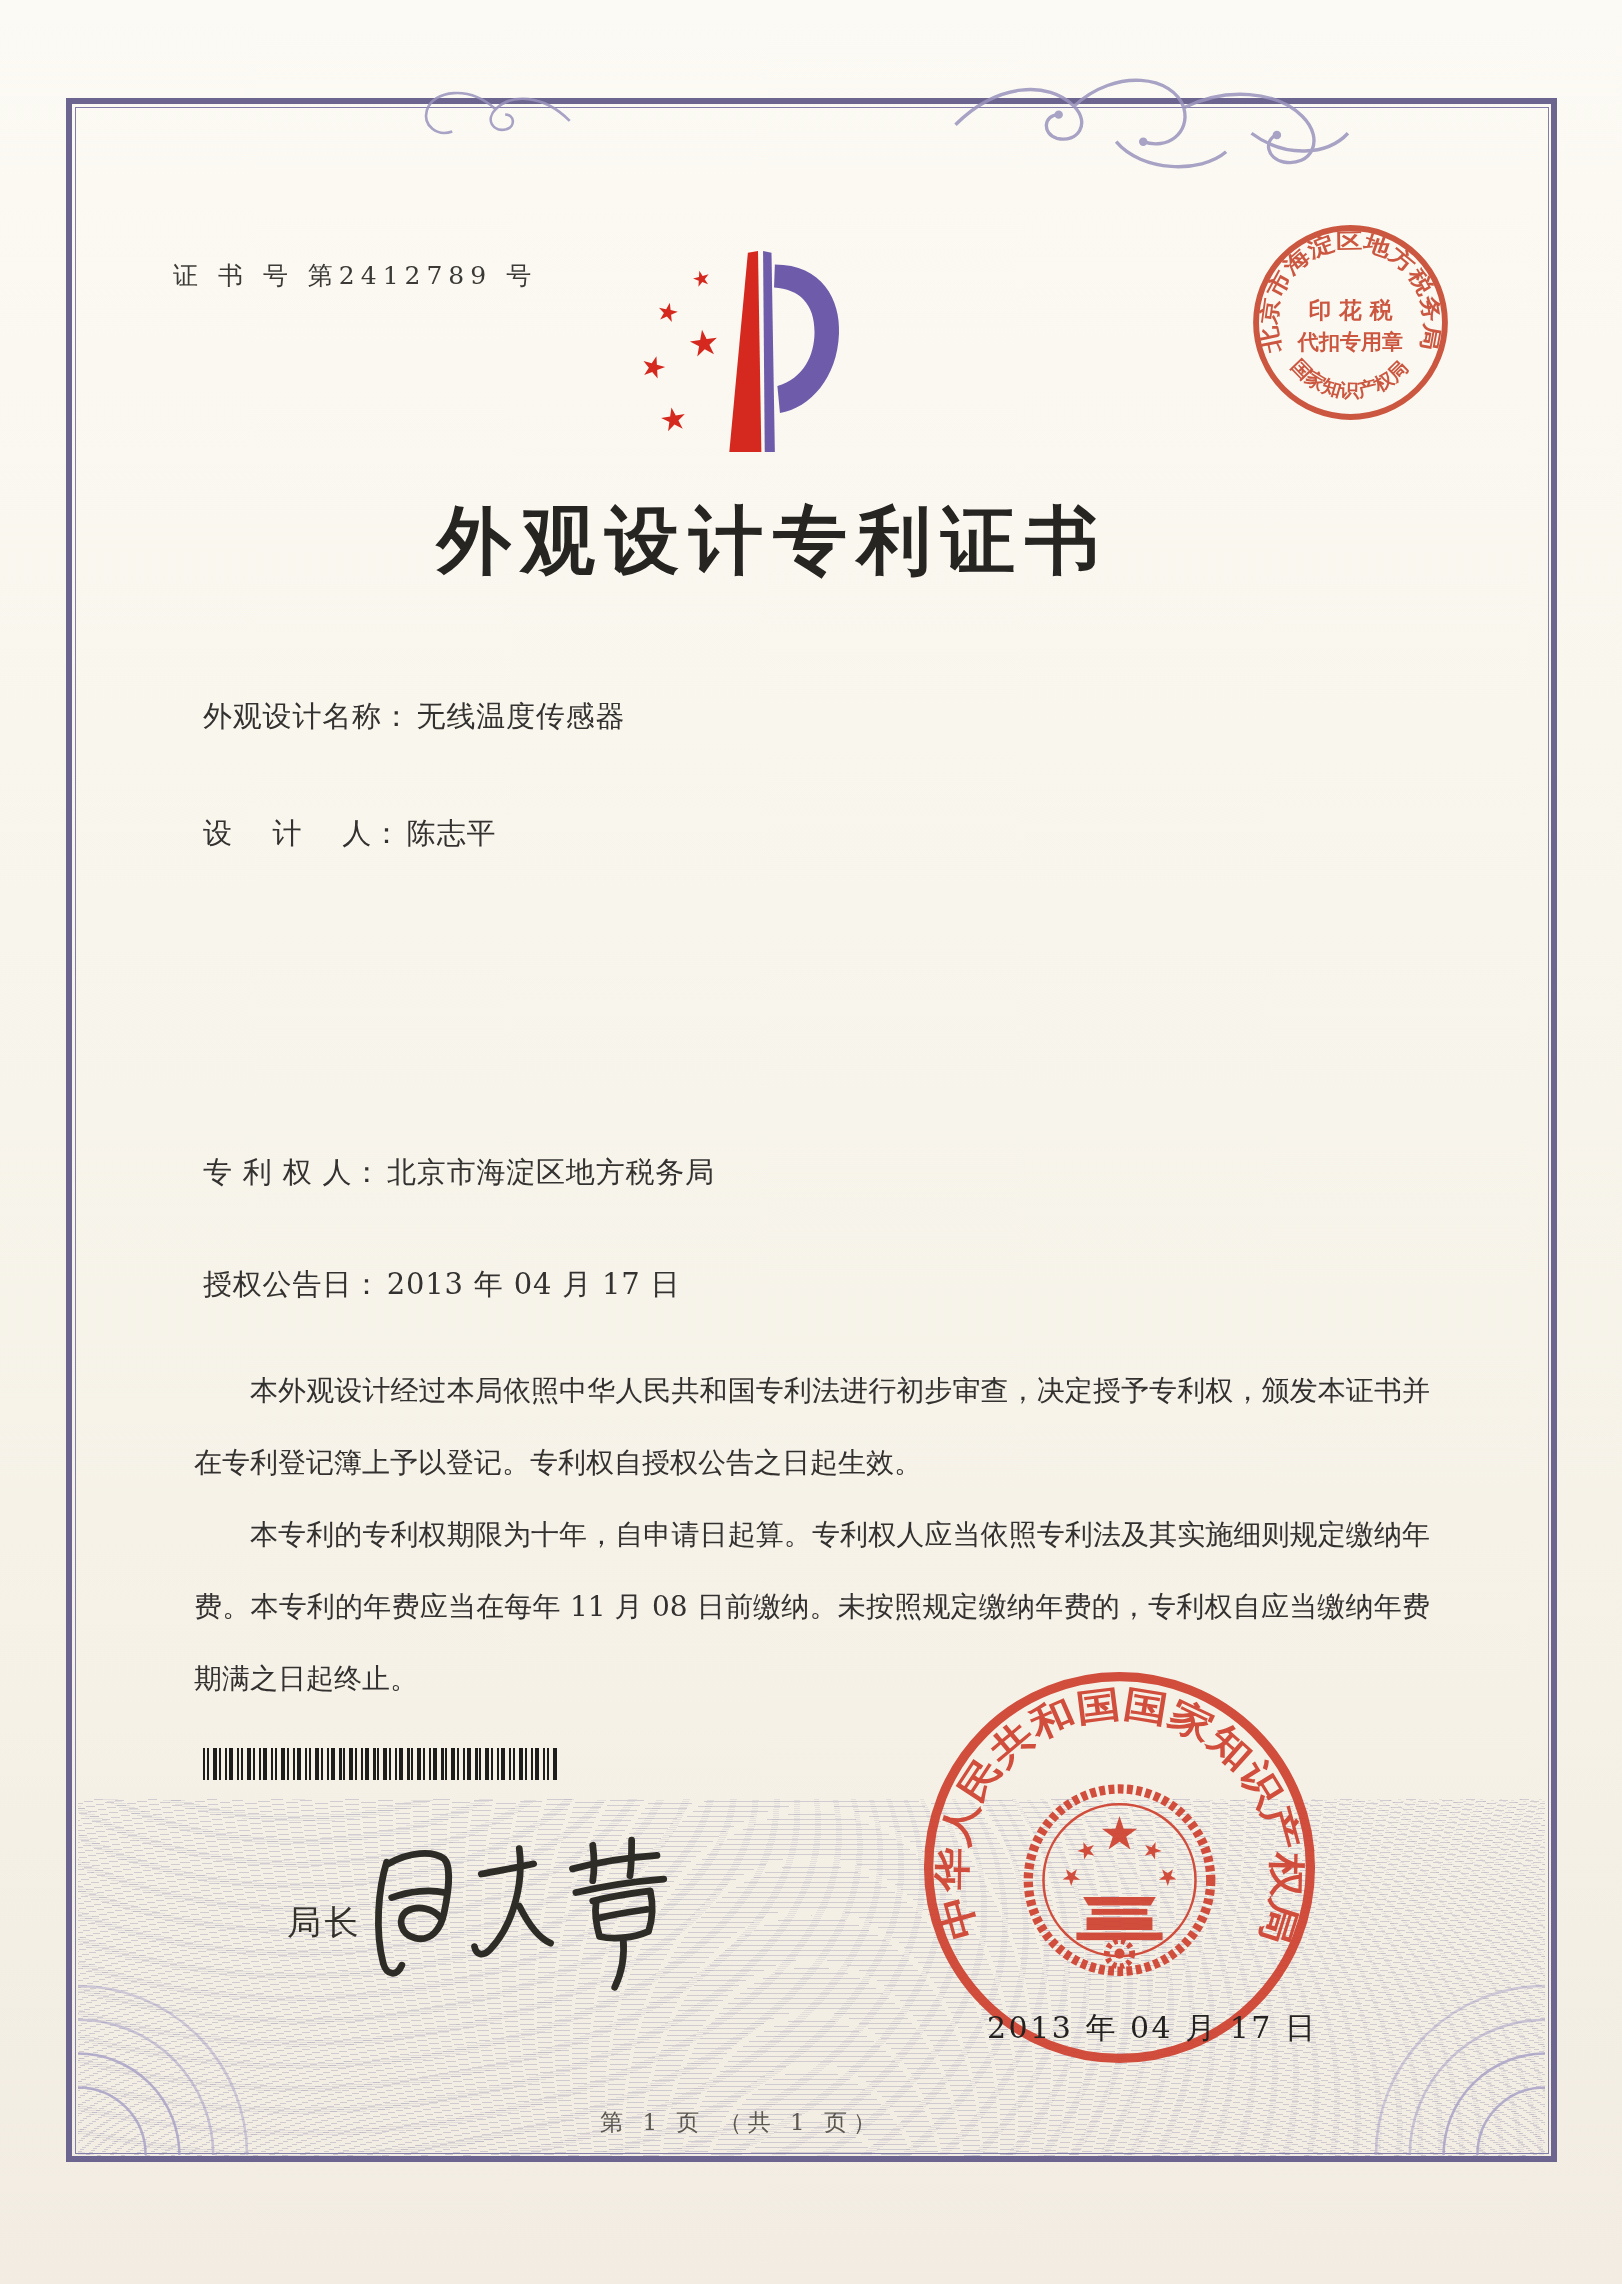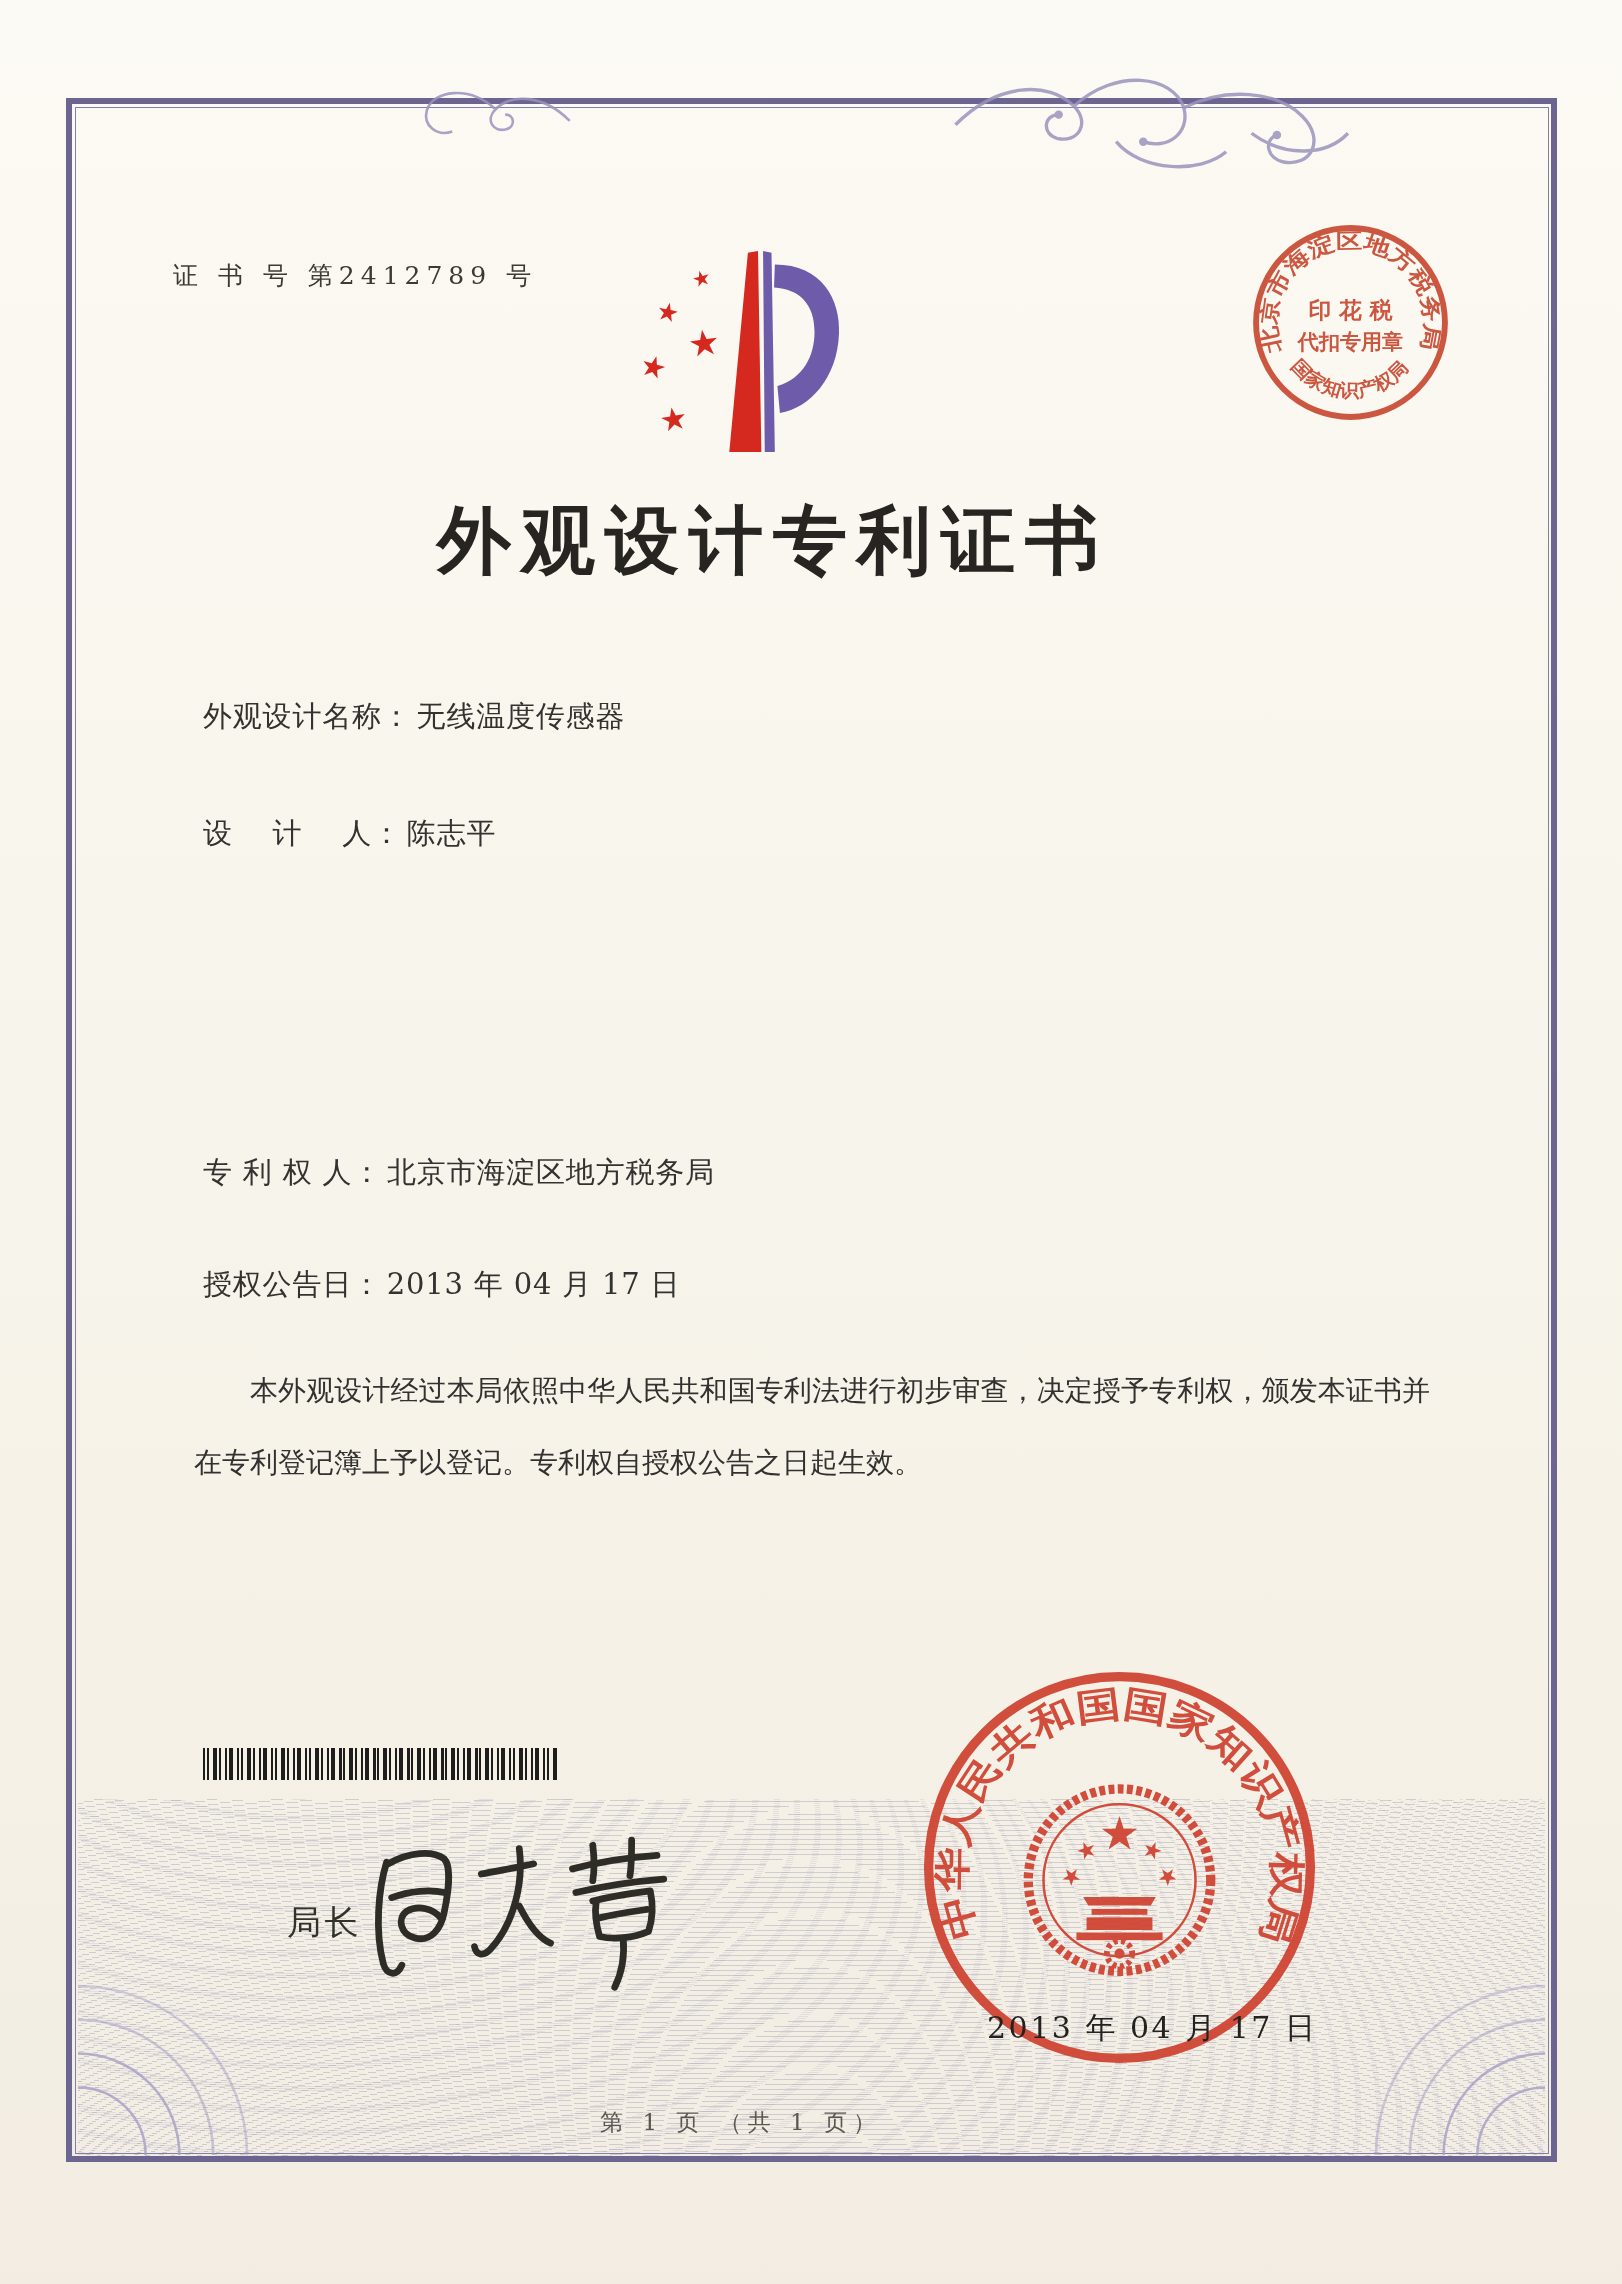--- a/index.html
+++ b/index.html
@@ -145,20 +145,21 @@
   </div>
   <div class="abs field f4">
     <span>专 利 权 人：</span><span class="fvalue">北京市海淀区地方税务局</span>
   </div>
   <div class="abs field f5">
     <span>授权公告日：</span><span class="fvalue">2013 年 04 月 17 日</span>
   </div>
 
   <div class="abs bodytext">
     <p>本外观设计经过本局依照中华人民共和国专利法进行初步审查，决定授予专利权，颁发本证书并在专利登记簿上予以登记。专利权自授权公告之日起生效。</p>
+    <p>本专利的专利权期限为十年，自申请日起算。专利权人应当依照专利法及其实施细则规定缴纳年费。本专利的年费应当在每年 11 月 08 日前缴纳。未按照规定缴纳年费的，专利权自应当缴纳年费期满之日起终止。</p>
   </div>
 
   <div class="abs barcode"></div>
 
   <div class="abs sig-label">局长</div>
   <svg class="abs signature" width="321" height="169" viewBox="0 0 380 200">
     <title>田力普</title>
     <g fill="none" stroke="#2e2c27" stroke-width="8" stroke-linecap="round" stroke-linejoin="round">
 
       <path d="M28,38 C18,70 14,120 24,158 C28,172 40,174 46,160"></path>

